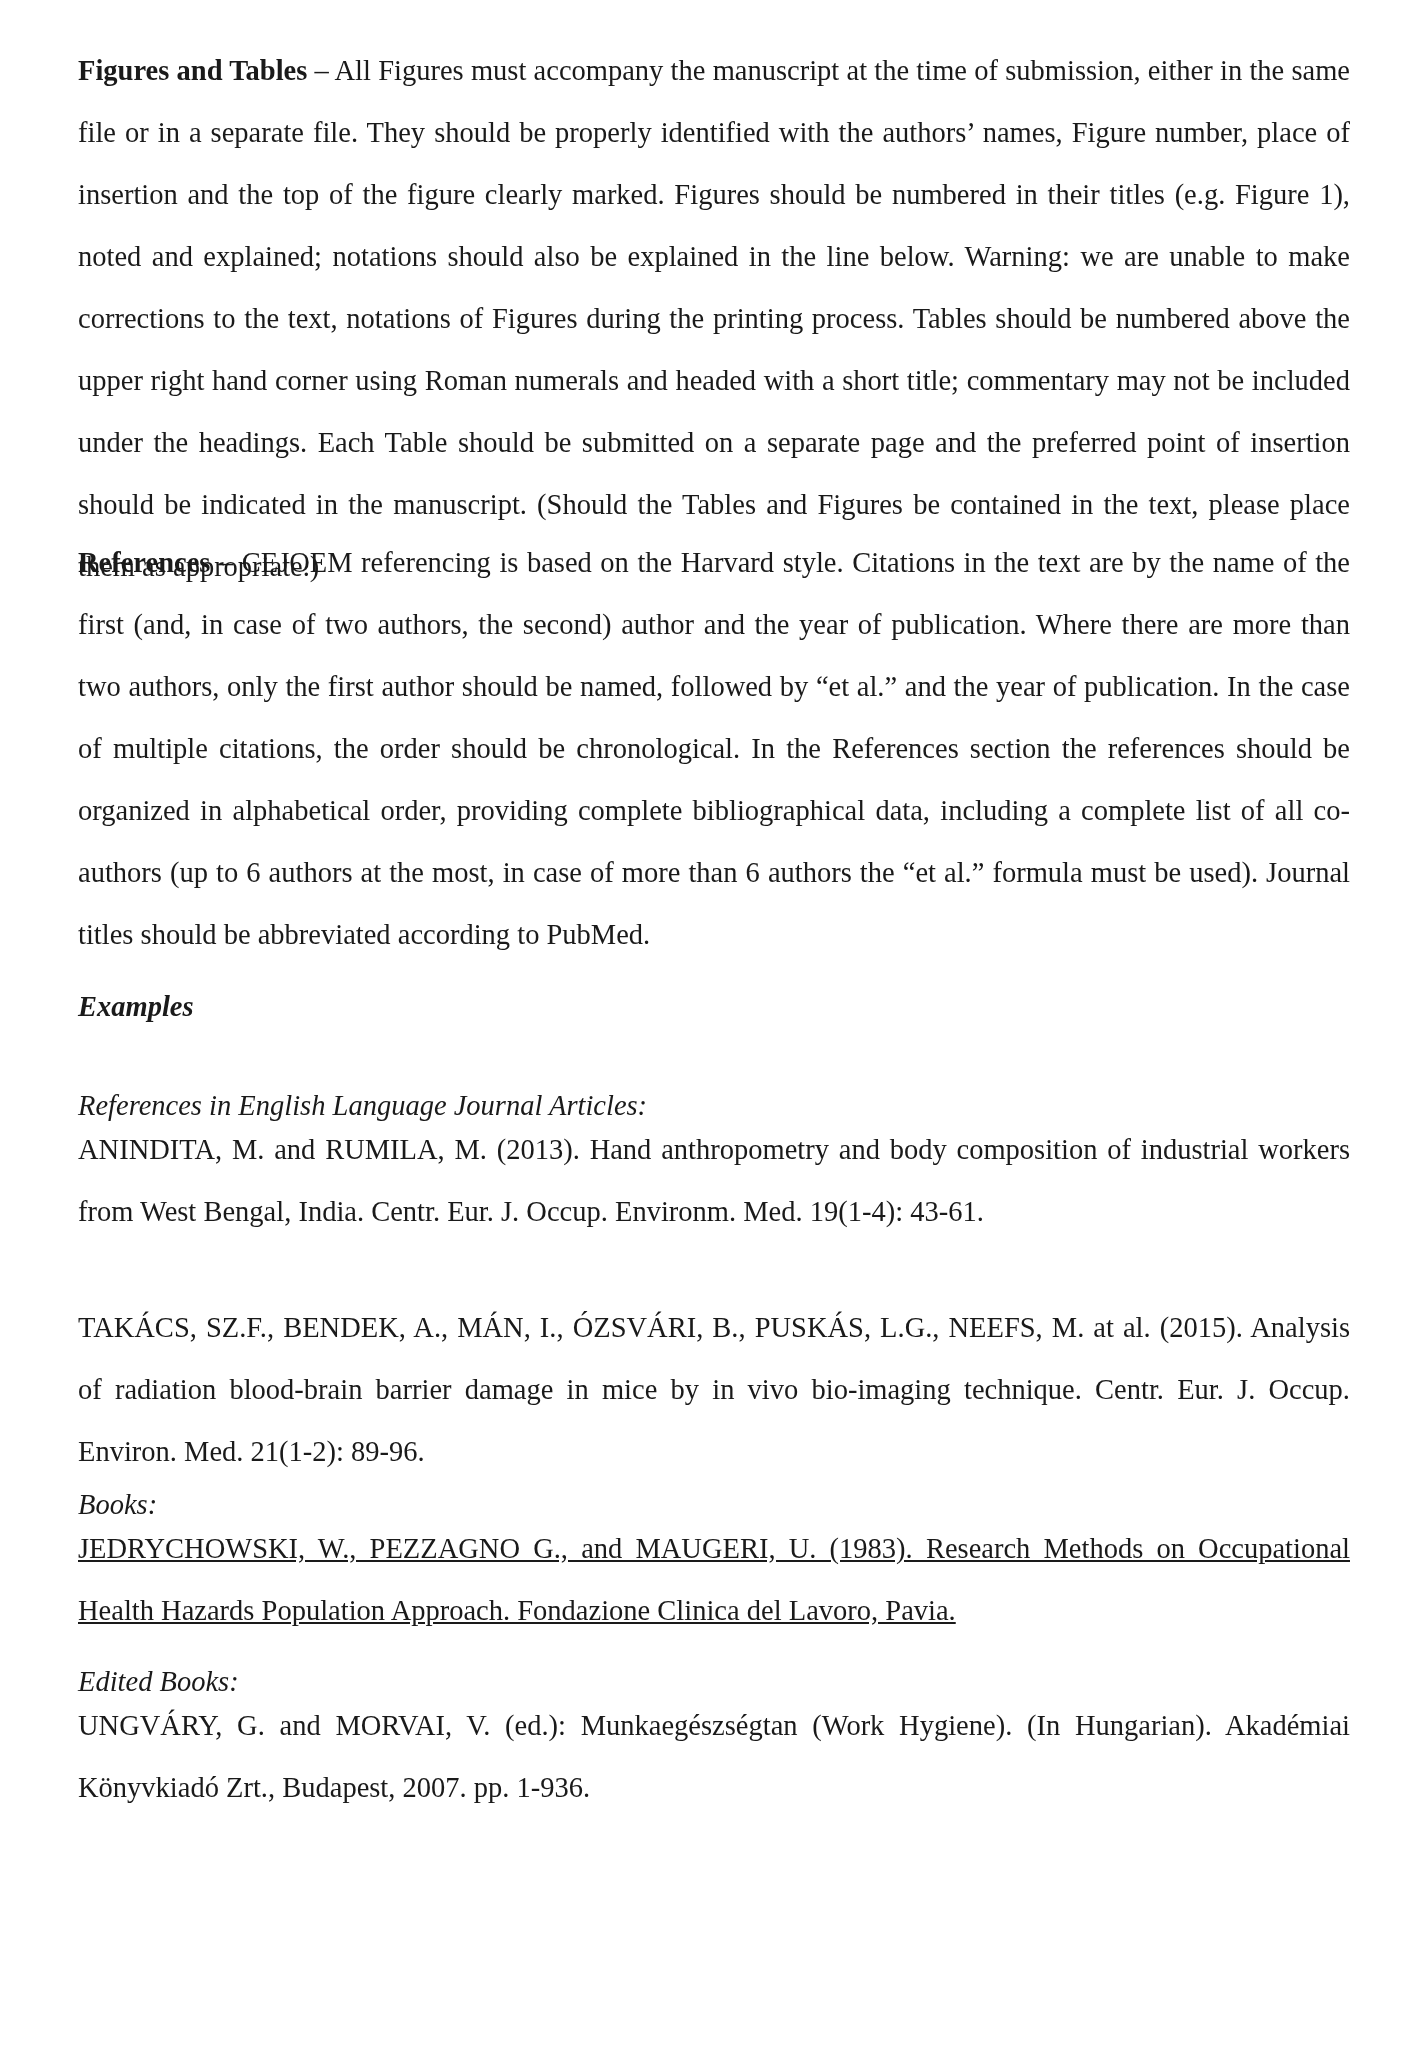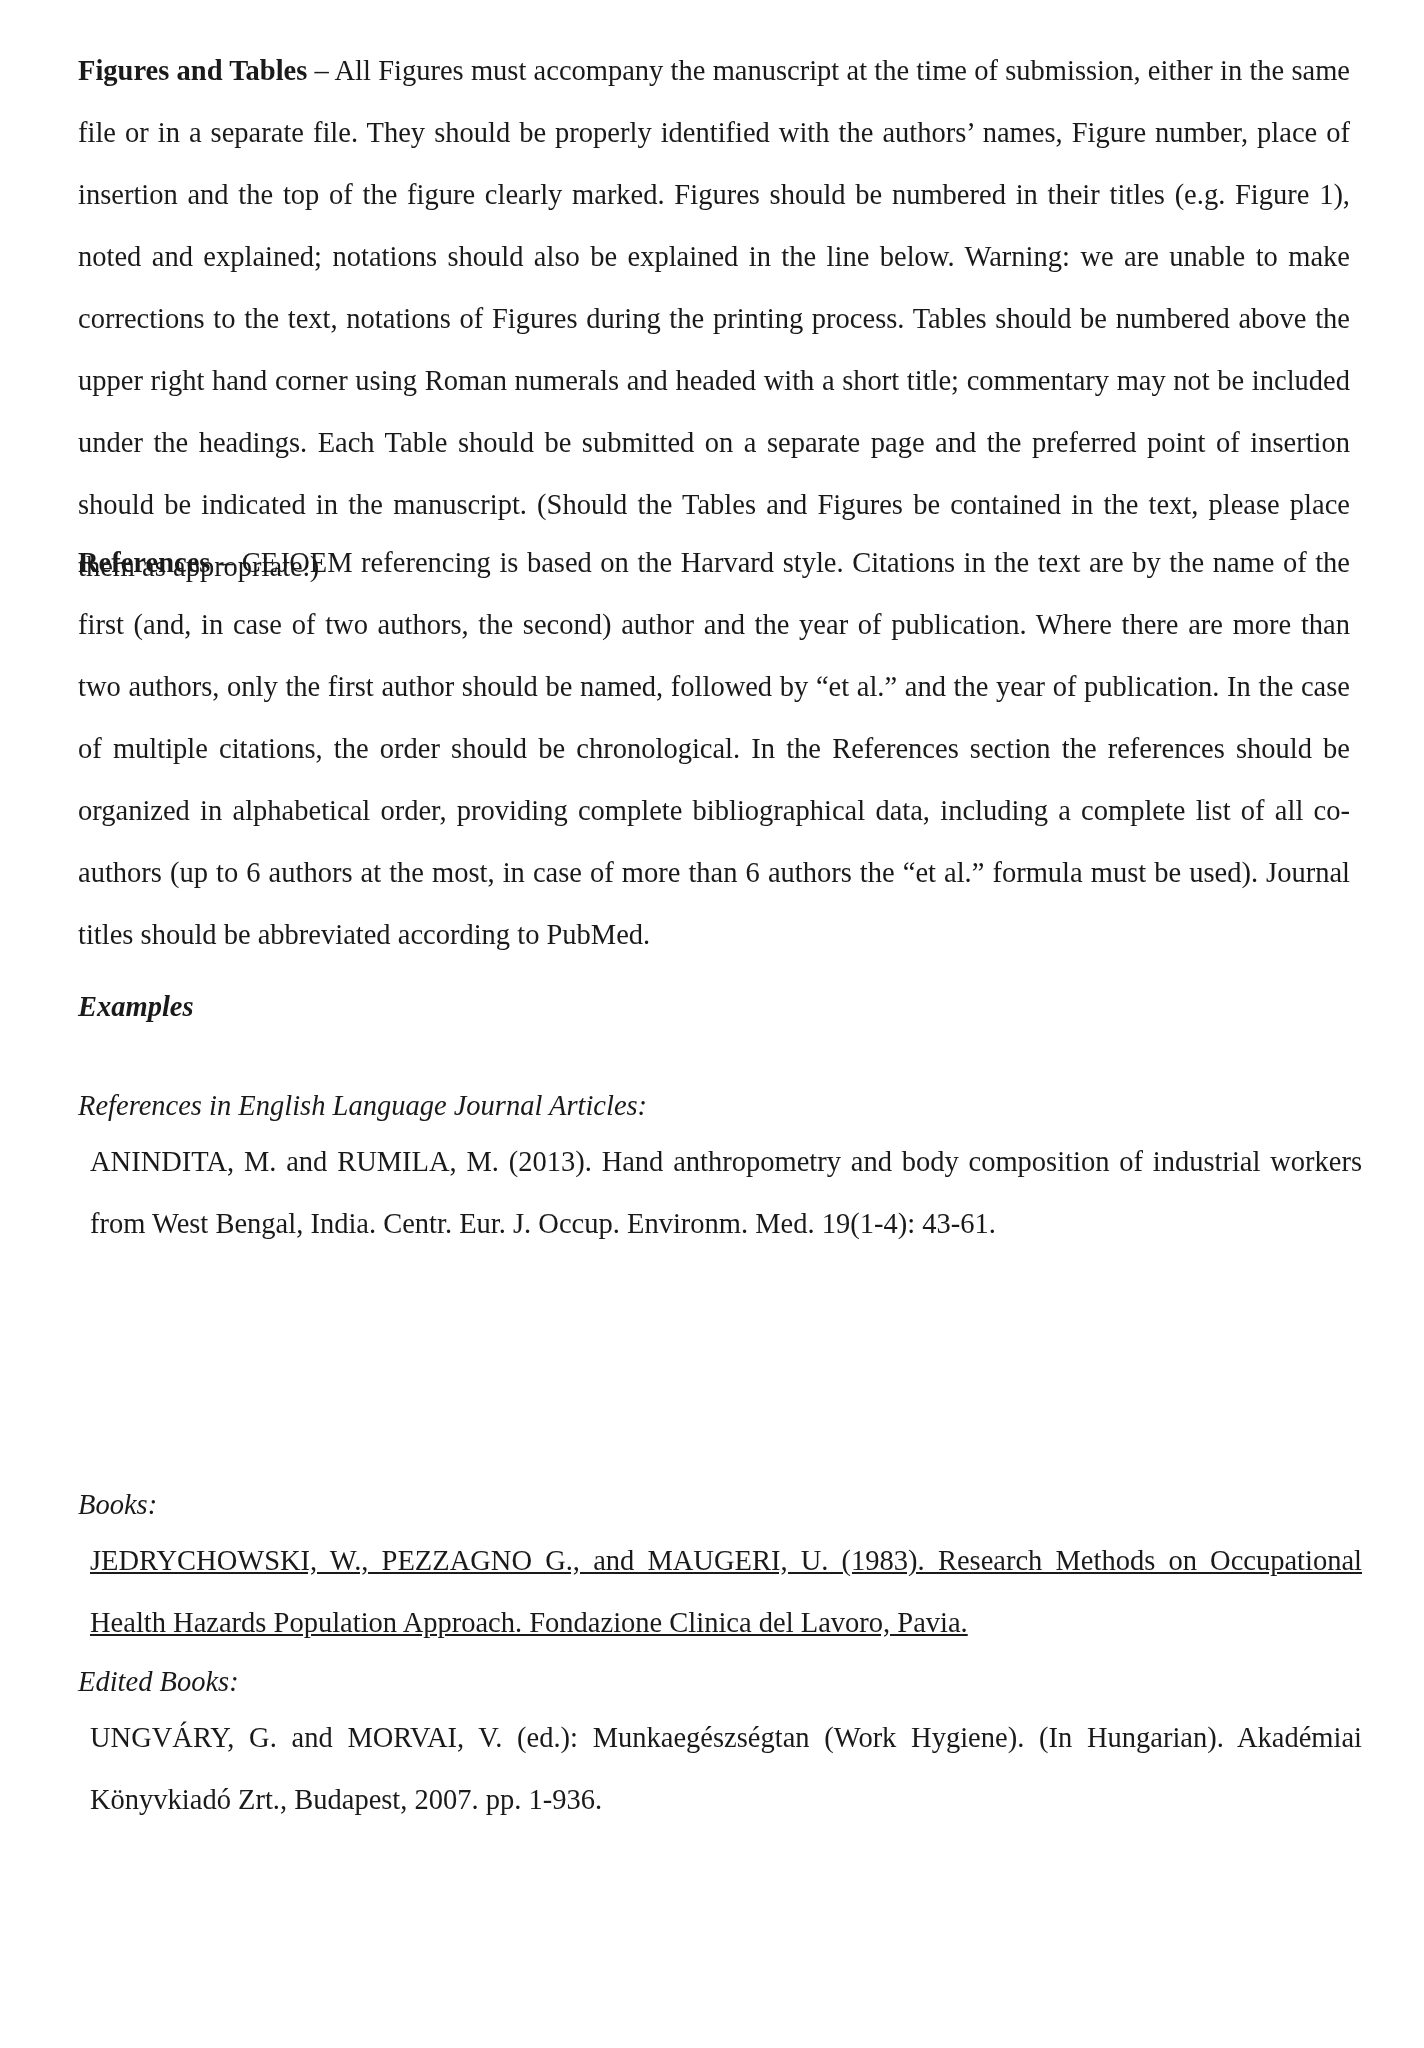--- a/index.html
+++ b/index.html
@@ -24,36 +24,37 @@
       left: 78px;
       width: 1272px;
       font-size: 28.5px;
       line-height: 62px;
       text-align: justify;
     }
     .para { margin: 0; }
     .lead-bold { font-weight: bold; }
     .ital { font-style: italic; }
     .heading-em { font-style: italic; font-weight: bold; }
-    .ref { margin: 12px; text-align: justify; }
+    .ref { margin: 0; text-align: justify; }
     .tight { letter-spacing: -0.45px; word-spacing: -1px; }
   </style>
 </head>
 <body>
 
 <div class="page">
 
   <p class="block para" style="top: 40px;"><span class="lead-bold">Figures and Tables</span><span> – </span><span>All Figures must accompany the manuscript at the time of submission, either in the same file or in a separate file. They should be properly identified with the authors’ names, Figure number, place of insertion and the top of the figure clearly marked. Figures should be numbered in their titles (e.g. Figure 1), noted and explained; notations should also be explained in the line below. Warning: we are unable to make corrections to the text, notations of Figures during the printing process. Tables should be numbered above the upper right hand corner using Roman numerals and headed with a short title; commentary may not be included under the headings. Each Table should be submitted on a separate page and the preferred point of insertion should be indicated in the manuscript. (Should the Tables and Figures be contained in the text, please place them as appropriate.)</span></p>
 
   <p class="block para" style="top: 532px;"><span class="lead-bold">References</span><span> – </span><span>CEJOEM referencing is based on the Harvard style. Citations in the text are by the name of the first (and, in case of two authors, the second) author and the year of publication. Where there are more than two authors, only the first author should be named, followed by “et al.” and the year of publication. In the case of multiple citations, the order should be chronological. In the References section the references should be organized in alphabetical order, providing complete bibliographical data, including a complete list of all co-authors (up to 6 authors at the most, in case of more than 6 authors the “et al.” formula must be used). Journal titles should be abbreviated according to PubMed.</span></p>
 
   <div class="block heading-em" style="top: 976px;">Examples</div>
 
   <div class="block ital" style="top: 1075px;">References in English Language Journal Articles:</div>
   <p class="block ref" style="top: 1119px;">ANINDITA, M. and RUMILA, M. (2013). Hand anthropometry and body composition of industrial workers from West Bengal, India. Centr. Eur. J. Occup. Environm. Med. 19(1-4): 43-61.</p>
+  <p class="block ref" style="top: 1297px;">TAKÁCS, SZ.F., BENDEK, A., MÁN, I., ÓZSVÁRI, B., PUSKÁS, L.G., NEEFS, M. at al. (2015). Analysis of radiation blood-brain barrier damage in mice by in vivo bio-imaging technique. Centr. Eur. J. Occup. Environ. Med. 21(1-2): 89-96.</p>
 
   <div class="block ital" style="top: 1474px;">Books:</div>
   <p class="block ref" style="top: 1518px; text-decoration: underline;">JEDRYCHOWSKI, W., PEZZAGNO G., and MAUGERI, U. (1983). Research Methods on Occupational Health Hazards Population Approach. Fondazione Clinica del Lavoro, Pavia.</p>
 
   <div class="block ital" style="top: 1651px;">Edited Books:</div>
   <p class="block ref" style="top: 1695px;">UNGVÁRY, G. and MORVAI, V. (ed.): Munkaegészségtan (Work Hygiene). (In Hungarian). Akadémiai Könyvkiadó Zrt., Budapest, 2007. pp. 1-936.</p>
 
 
 </div>
 

